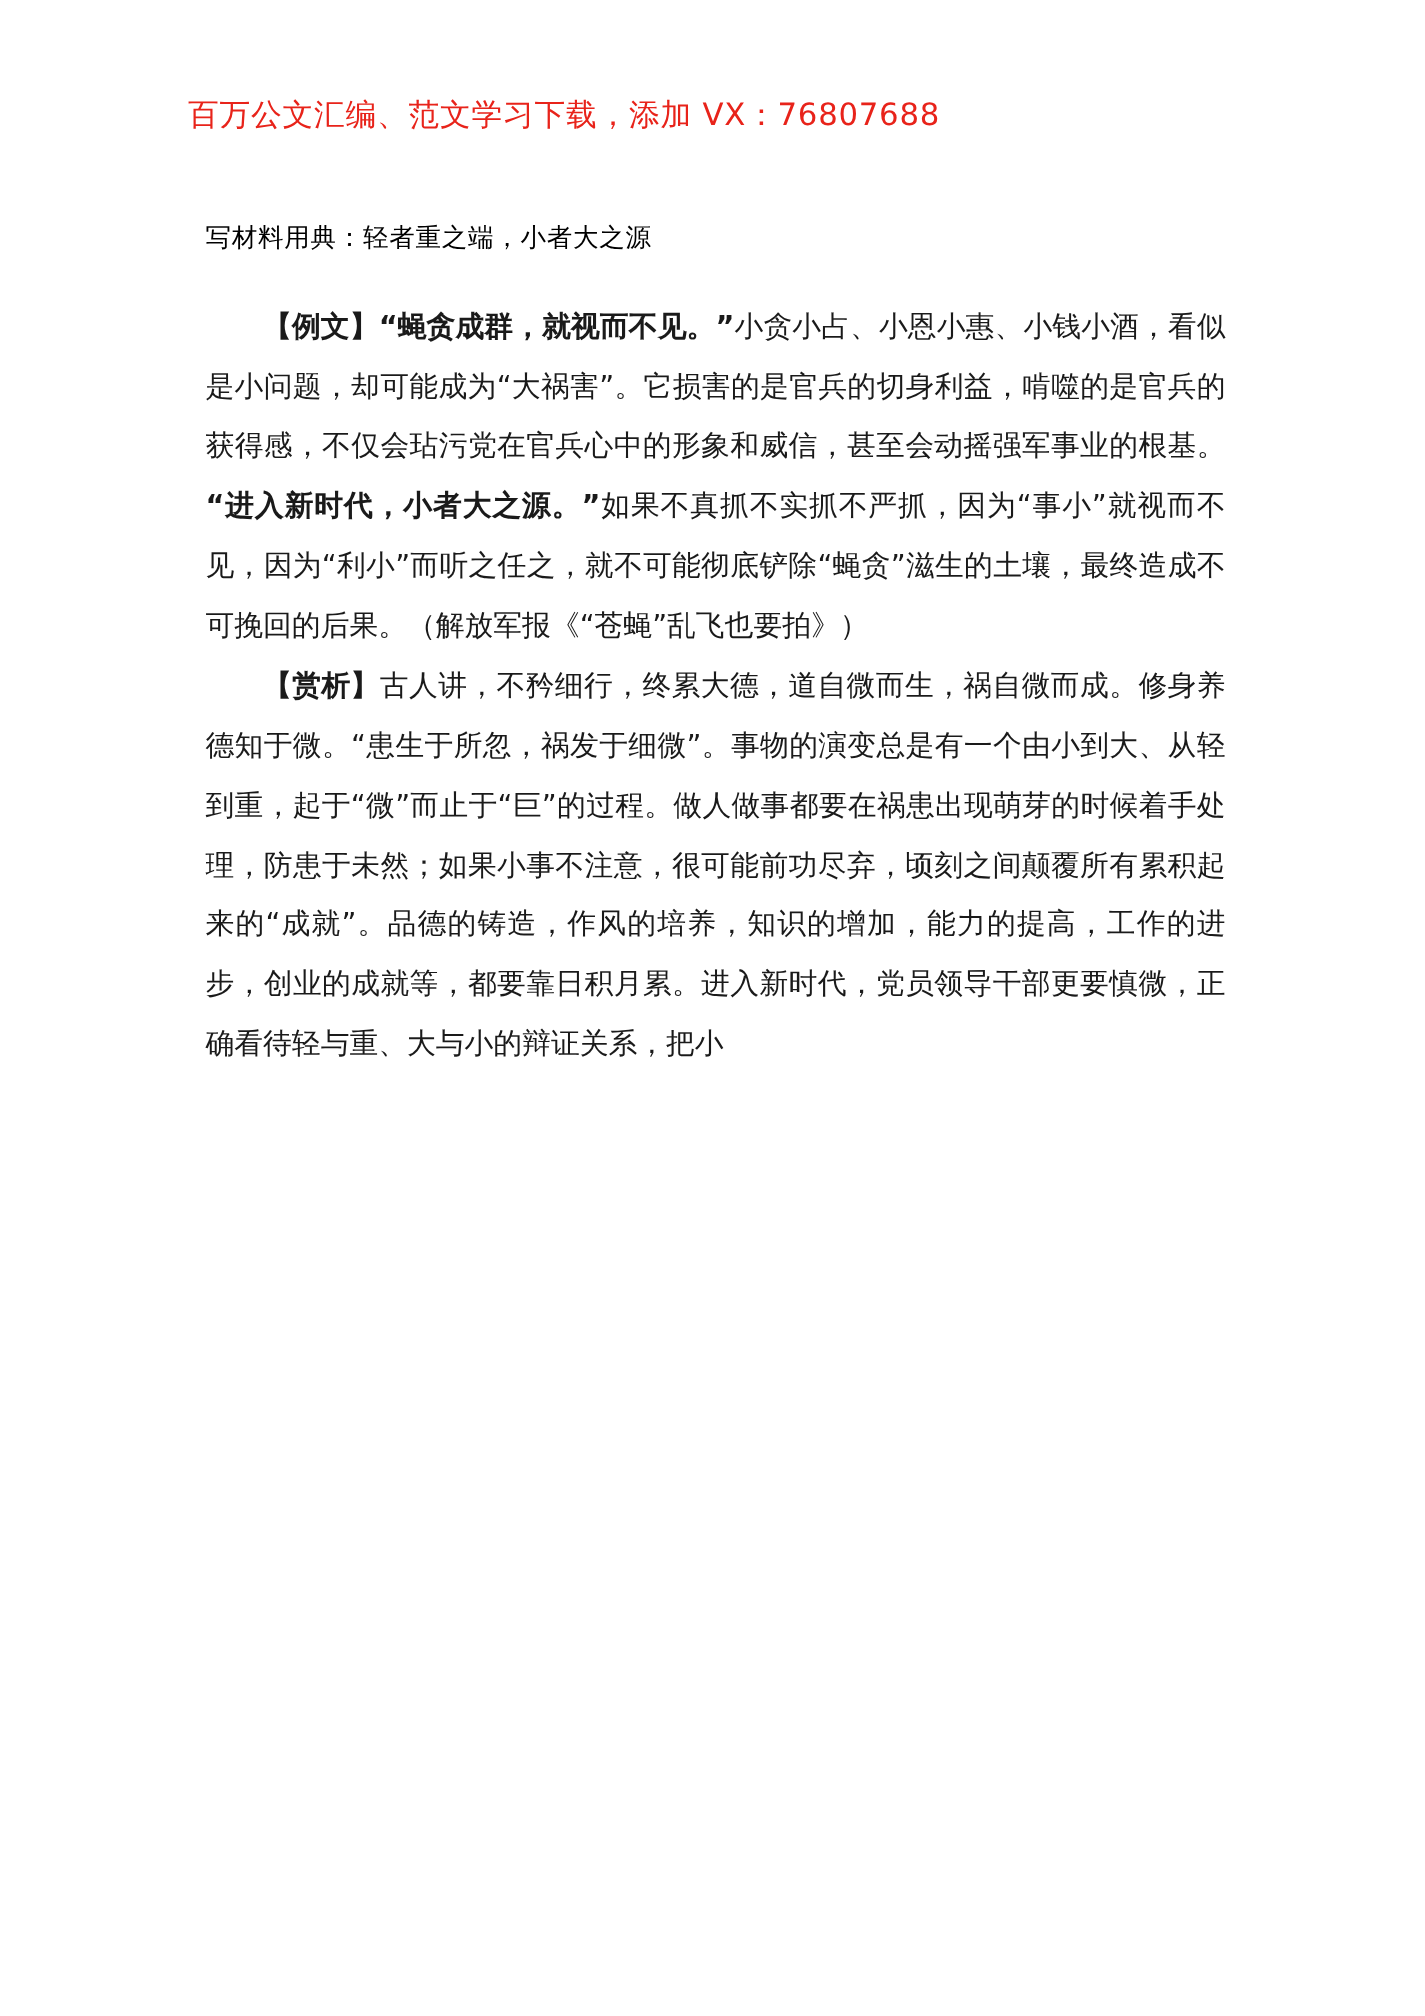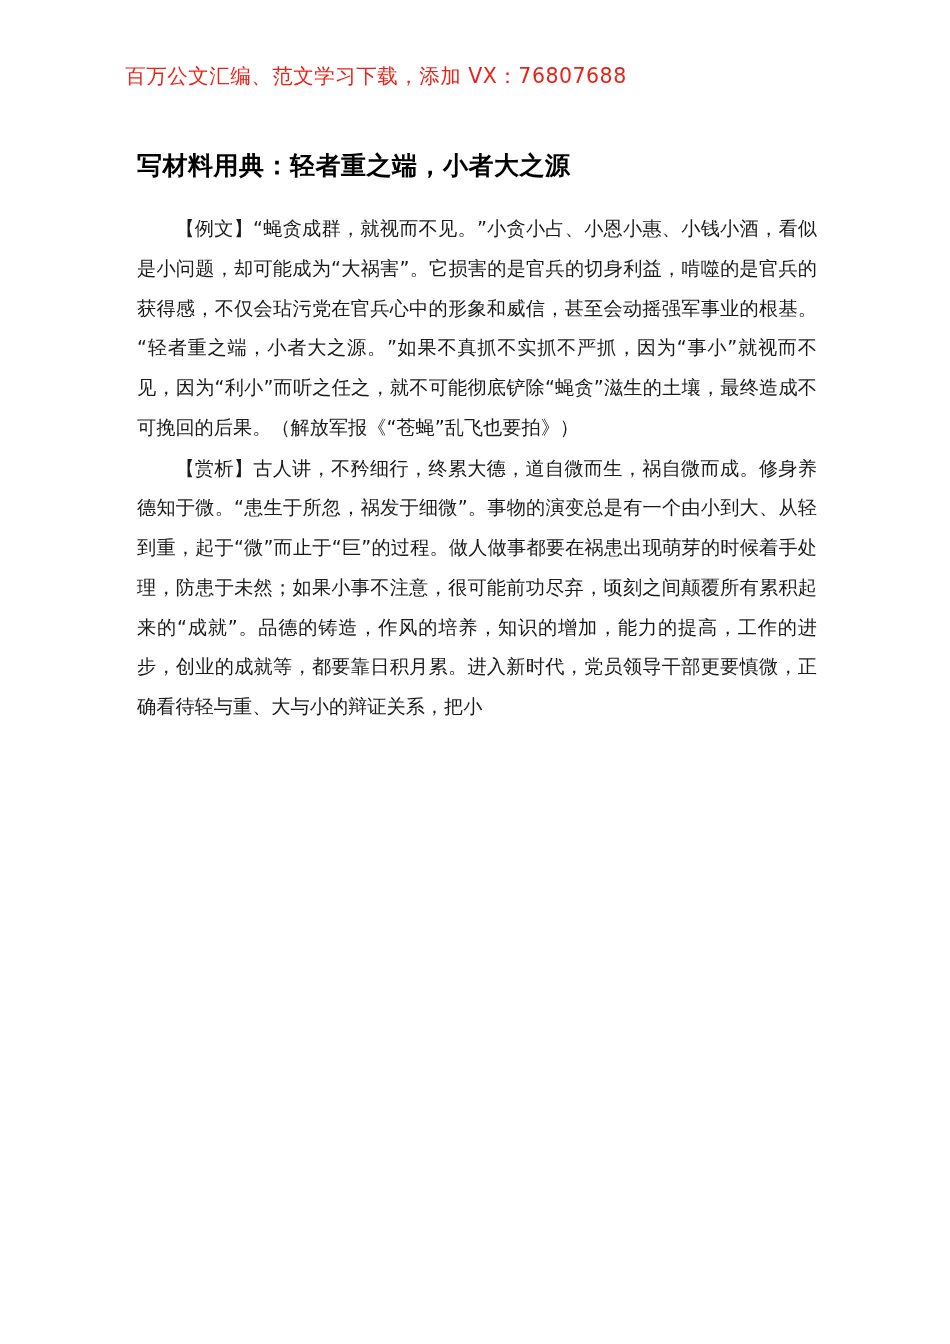--- a/index.html
+++ b/index.html
@@ -31,48 +31,48 @@
     letter-spacing: 0.5px;
     white-space: nowrap;
   }
   .content {
     position: absolute;
     top: 148px;
     left: 137px;
     width: 680px;
   }
   h1.doc-title {
-    font-size: 25px;
-    font-weight: bold;
+    font-size: 17px;
+    font-weight: normal;
     margin: 0 0 26px 0;
     letter-spacing: 0.5px;
     color: #000000;
     line-height: 1.4;
   }
   p.para {
     font-size: 19.2px;
     line-height: 2.07;
     margin: 0 0 1px 0;
     text-align: justify;
     text-justify: inter-ideograph;
     text-indent: 2em;
     color: #1a1a1a;
   }
   p.para b {
-    font-weight: normal;
+    font-weight: bold;
   }
 </style>
 </head>
 <body>
 
 <div class="page">
 
   <div class="banner" style="color: rgb(232, 35, 26);">百万公文汇编、范文学习下载，添加 VX：76807688</div>
 
   <div class="content">
 
     <h1 class="doc-title">写材料用典：轻者重之端，小者大之源</h1>
 
-    <p class="para"><b>【例文】</b><b>“蝇贪成群，就视而不见。”</b><span>小贪小占、小恩小惠、小钱小酒，看似是小问题，却可能成为“大祸害”。它损害的是官兵的切身利益，啃噬的是官兵的获得感，不仅会玷污党在官兵心中的形象和威信，甚至会动摇强军事业的根基。</span><b>“轻者重之端，小者大之源。”</b><span>如果不真抓不实抓不严抓，因为“事小”就视而不见，因为“利小”而听之任之，就不可能彻底铲除“蝇贪”滋生的土壤，最终造成不可挽回的后果。（解放军报《“苍蝇”乱飞也要拍》）</span></p>
+    <p class="para"><b>【例文】</b><b>“蝇贪成群，就视而不见。”</b><span>小贪小占、小恩小惠、小钱小酒，看似是小问题，却可能成为“大祸害”。它损害的是官兵的切身利益，啃噬的是官兵的获得感，不仅会玷污党在官兵心中的形象和威信，甚至会动摇强军事业的根基。</span><b>“进入新时代，小者大之源。”</b><span>如果不真抓不实抓不严抓，因为“事小”就视而不见，因为“利小”而听之任之，就不可能彻底铲除“蝇贪”滋生的土壤，最终造成不可挽回的后果。（解放军报《“苍蝇”乱飞也要拍》）</span></p>
     <p class="para"><b>【赏析】</b><span>古人讲，不矜细行，终累大德，道自微而生，祸自微而成。修身养德知于微。“患生于所忽，祸发于细微”。事物的演变总是有一个由小到大、从轻到重，起于“微”而止于“巨”的过程。做人做事都要在祸患出现萌芽的时候着手处理，防患于未然；如果小事不注意，很可能前功尽弃，顷刻之间颠覆所有累积起来的“成就”。品德的铸造，作风的培养，知识的增加，能力的提高，工作的进步，创业的成就等，都要靠日积月累。进入新时代，党员领导干部更要慎微，正确看待轻与重、大与小的辩证关系，把小</span></p>
 
   </div>
 </div>
 
 </body></html>

